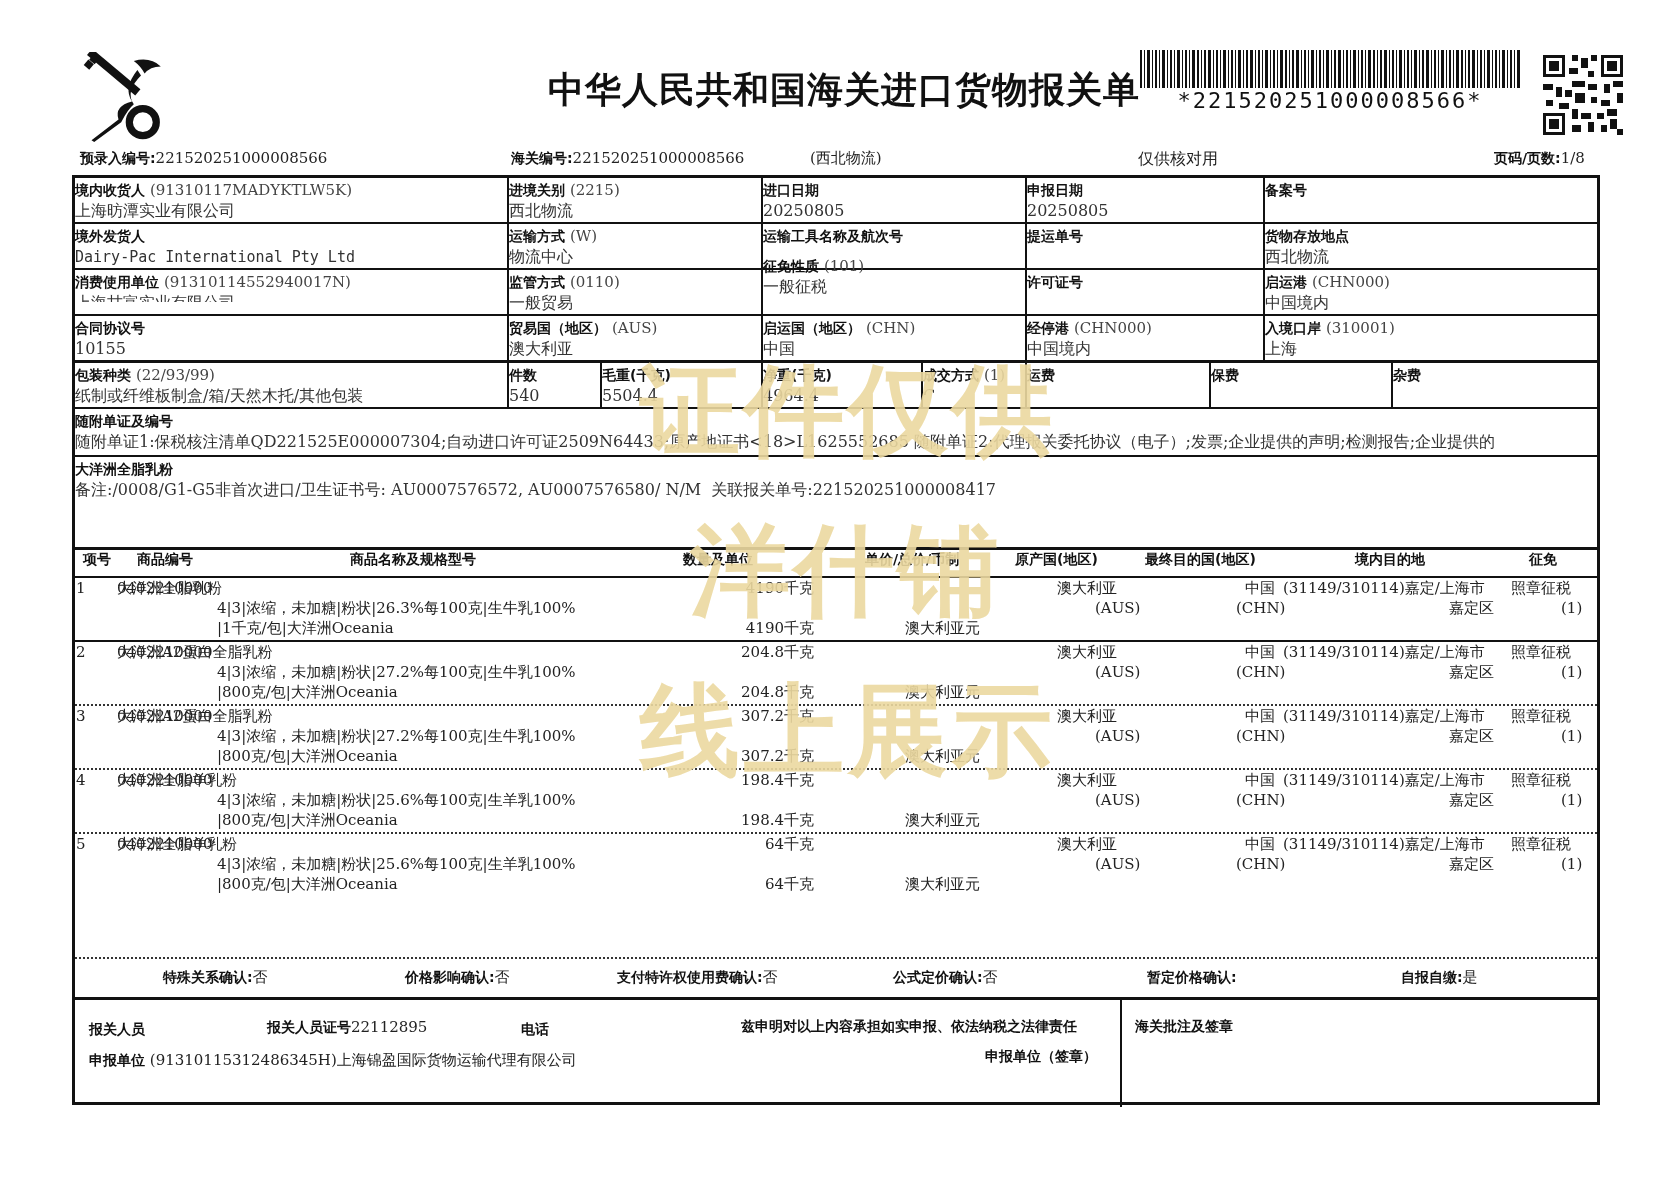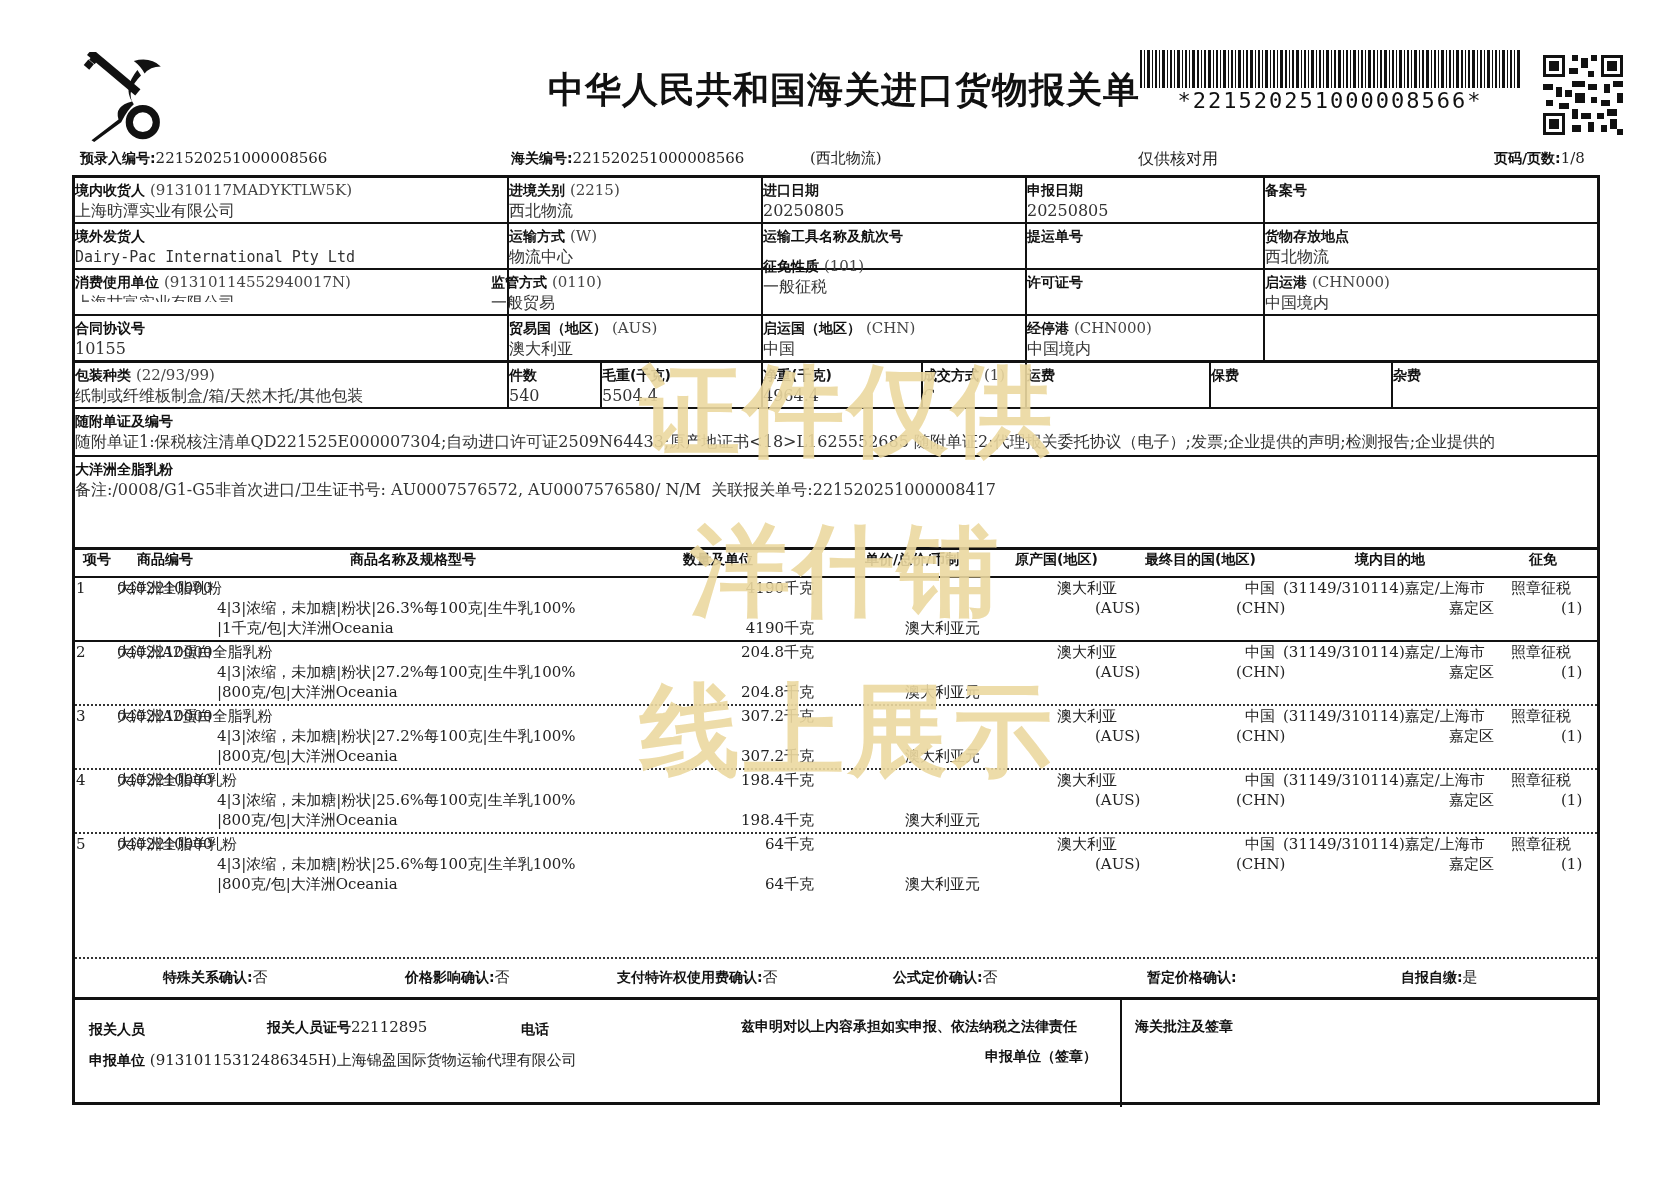--- a/index.html
+++ b/index.html
@@ -278,21 +278,21 @@
     </div>
     <div class="cell" style="left:1190px;top:46px;width:330px;height:44px">
       <span class="lbl">货物存放地点</span>
       <span class="val">西北物流</span>
     </div>
 
     <div class="cell" style="left:0;top:92px;width:432px;height:32px">
       <span class="lbl"><span>消费使用单位</span> <span class="code">(91310114552940017N)</span></span>
       <span class="val">上海甘富实业有限公司</span>
     </div>
-    <div class="cell" style="left:416px;top:92px;width:252px;height:44px">
+    <div class="cell" style="left:434px;top:92px;width:252px;height:44px">
       <span class="lbl"><span>监管方式</span> <span class="code">(0110)</span></span>
       <span class="val">一般贸易</span>
     </div>
     <div class="cell" style="left:688px;top:76px;width:262px;height:44px">
       <span class="lbl"><span>征免性质</span> <span class="code">(101)</span></span>
       <span class="val">一般征税</span>
     </div>
     <div class="cell" style="left:952px;top:92px;width:236px;height:44px">
       <span class="lbl">许可证号</span>
       <span class="val"></span>
@@ -310,20 +310,24 @@
       <span class="lbl"><span>贸易国（地区）</span> <span class="code">(AUS)</span></span>
       <span class="val">澳大利亚</span>
     </div>
     <div class="cell" style="left:688px;top:138px;width:262px;height:44px">
       <span class="lbl"><span>启运国（地区）</span> <span class="code">(CHN)</span></span>
       <span class="val">中国</span>
     </div>
     <div class="cell" style="left:952px;top:138px;width:236px;height:44px">
       <span class="lbl"><span>经停港</span> <span class="code">(CHN000)</span></span>
       <span class="val">中国境内</span>
+    </div>
+    <div class="cell" style="left:1190px;top:138px;width:330px;height:44px">
+      <span class="lbl"><span>入境口岸</span> <span class="code">(310001)</span></span>
+      <span class="val">上海</span>
     </div>
 
     <div class="cell" style="left:0;top:185px;width:432px;height:44px">
       <span class="lbl"><span>包装种类</span> <span class="code">(22/93/99)</span></span>
       <span class="val">纸制或纤维板制盒/箱/天然木托/其他包装</span>
     </div>
     <div class="cell" style="left:434px;top:185px;width:91px;height:44px">
       <span class="lbl">件数</span>
       <span class="val">540</span>
     </div>

